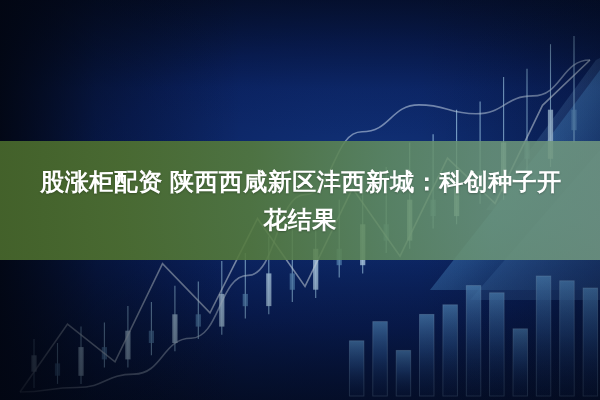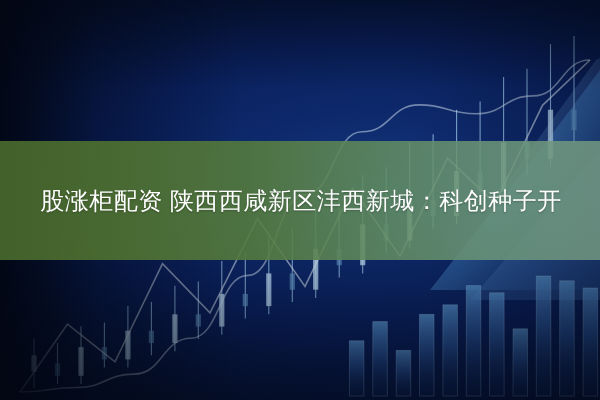--- a/index.html
+++ b/index.html
@@ -64,21 +64,21 @@
     position: absolute;
     inset: 0;
     display: flex;
     flex-direction: column;
     align-items: center;
     justify-content: center;
   }
   .title-line {
     color: #ffffff;
     font-size: 24px;
-    font-weight: 400;
+    font-weight: 700;
     letter-spacing: 0.5px;
     line-height: 38px;
     white-space: nowrap;
     text-shadow: 0 1px 2px rgba(0,0,0,0.25);
   }
   .title-line.l1 { padding-left: 2px; }
   .title-line.l2 { }
 </style>
 </head>
 <body>
@@ -194,16 +194,17 @@
   <svg class="layer" viewBox="0 0 600 400" preserveAspectRatio="none">
     <path id="line-smooth" fill="none" stroke="#cfe0f2" stroke-opacity="0.55" stroke-width="1.6" d="M20.0,392.0 C48.5,392.0 48.5,387.5 77.0,387.5 C105.5,387.5 105.5,374.1 134.0,374.1 C162.5,374.1 162.5,338.2 191.0,338.2 C219.5,338.2 219.5,275.4 248.0,275.4 C276.5,275.4 276.5,194.6 305.0,194.6 C333.5,194.6 333.5,131.8 362.0,131.8 C390.5,131.8 390.5,104.9 419.0,104.9 C447.5,104.9 447.5,113.8 476.0,113.8 C504.5,113.8 504.5,95.9 533.0,95.9 C561.5,95.9 561.5,60.0 590.0,60.0"></path>
     <path id="line-zigzag" fill="none" stroke="#dce9f6" stroke-opacity="0.60" stroke-width="1.6" d="M20.0,392.0 L67.5,324.1 L115.0,361.8 L162.5,263.7 L210.0,312.8 L257.5,218.5 L305.0,286.4 L352.5,188.3 L400.0,256.2 L447.5,158.1 L495.0,203.4 L542.5,105.3 L590.0,60.0"></path>
   </svg>
 
   <div class="bg-vignette"></div>
 
   <div class="band">
     <div class="band-inner">
       <div class="title-line l1">股涨柜配资 陕西西咸新区沣西新城：科创种子开</div>
+      <div class="title-line l2">花结果</div>
     </div>
   </div>
 
 </div>
 
 </body></html>

